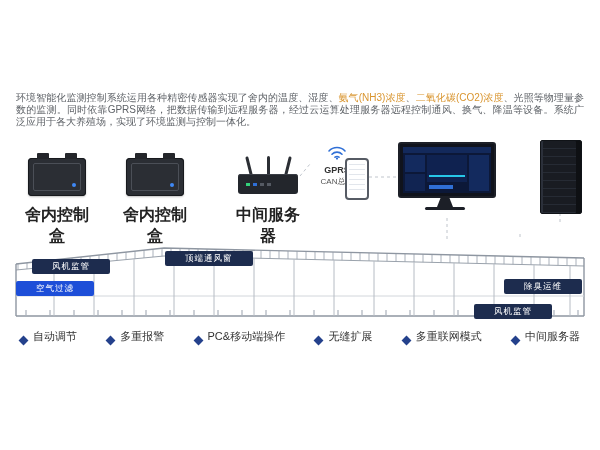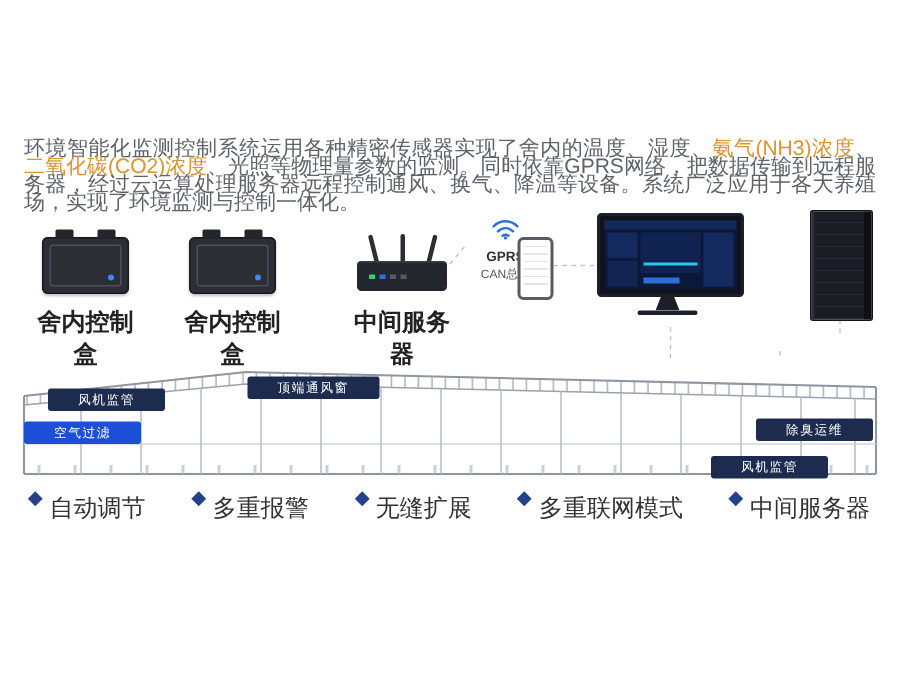--- a/index.html
+++ b/index.html
@@ -1,21 +1,21 @@
 <!DOCTYPE html>
 <html><head>
 <meta charset="utf-8">
 <style>
   html,body{margin:0;padding:0;}
   .canvas{position:relative;width:600px;height:450px;background:#ffffff;overflow:hidden;
           font-family:"Liberation Sans","DejaVu Sans",sans-serif;}
 
   
   .intro{position:absolute;left:16px;top:92px;width:568px;margin:0;
-         font-size:14px;line-height:12px;color:#5f6368;text-align:justify;}
+         font-size:10px;line-height:12px;color:#5f6368;text-align:justify;}
   .intro .hl{color:#d9952f;}
 
   
   .dev-label{position:absolute;font-size:16px;font-weight:bold;color:#222;text-align:center;}
 
   
   .cbox{position:absolute;top:158px;width:58px;height:38px;background:#2b2e34;border-radius:4px;
         box-shadow:inset 0 0 0 1px #17191d, 0 1px 2px rgba(0,0,0,.25);}
   .cbox .tab{position:absolute;top:-5px;width:12px;height:6px;background:#24262b;border-radius:1px;}
   .cbox .tab.t1{left:9px;} .cbox .tab.t2{right:9px;}
@@ -73,21 +73,21 @@
   .bsvg{left:14px;top:240px;}
 
   
   .blabel{position:absolute;background:#1d2c4e;color:#fff;font-size:8.5px;line-height:1;
           padding:3px 20px;border-radius:2px;letter-spacing:1px;white-space:nowrap;}
   .blabel.alt{background:#1d4ed8;}
 
   
   .features{position:absolute;left:20px;right:20px;top:329px;display:flex;
             justify-content:space-between;align-items:center;}
-  .feat{display:flex;align-items:flex-start;gap:6px;font-size:16px;color:#333;}
+  .feat{display:flex;align-items:flex-end;gap:6px;font-size:11px;color:#333;}
   .diamond{width:7px;height:7px;background:#24418c;transform:rotate(45deg);flex:0 0 auto;}
 </style>
 </head>
 <body>
 
 <div class="canvas">
 
   <p class="intro"><span>环境智能化监测控制系统运用各种精密传感器实现了舍内的温度、湿度、</span><span class="hl">氨气(NH3)浓度</span><span>、</span><span class="hl">二氧化碳(CO2)浓度</span><span>、光照等物理量参数的监测。同时依靠GPRS网络，把数据传输到远程服务器，经过云运算处理服务器远程控制通风、换气、降温等设备。系统广泛应用于各大养殖场，实现了环境监测与控制一体化。</span></p>
 
   <svg class="lines" width="600" height="450">
@@ -211,20 +211,24 @@
     <div class="feat">
       <span class="diamond"></span>
       <span>自动调节</span>
     </div>
     <div class="feat">
       <span class="diamond"></span>
       <span>多重报警</span>
     </div>
     <div class="feat">
       <span class="diamond"></span>
+      <span>PC&amp;移动端操作</span>
+    </div>
+    <div class="feat">
+      <span class="diamond"></span>
       <span>无缝扩展</span>
     </div>
     <div class="feat">
       <span class="diamond"></span>
       <span>多重联网模式</span>
     </div>
     <div class="feat">
       <span class="diamond"></span>
       <span>中间服务器</span>
     </div>

